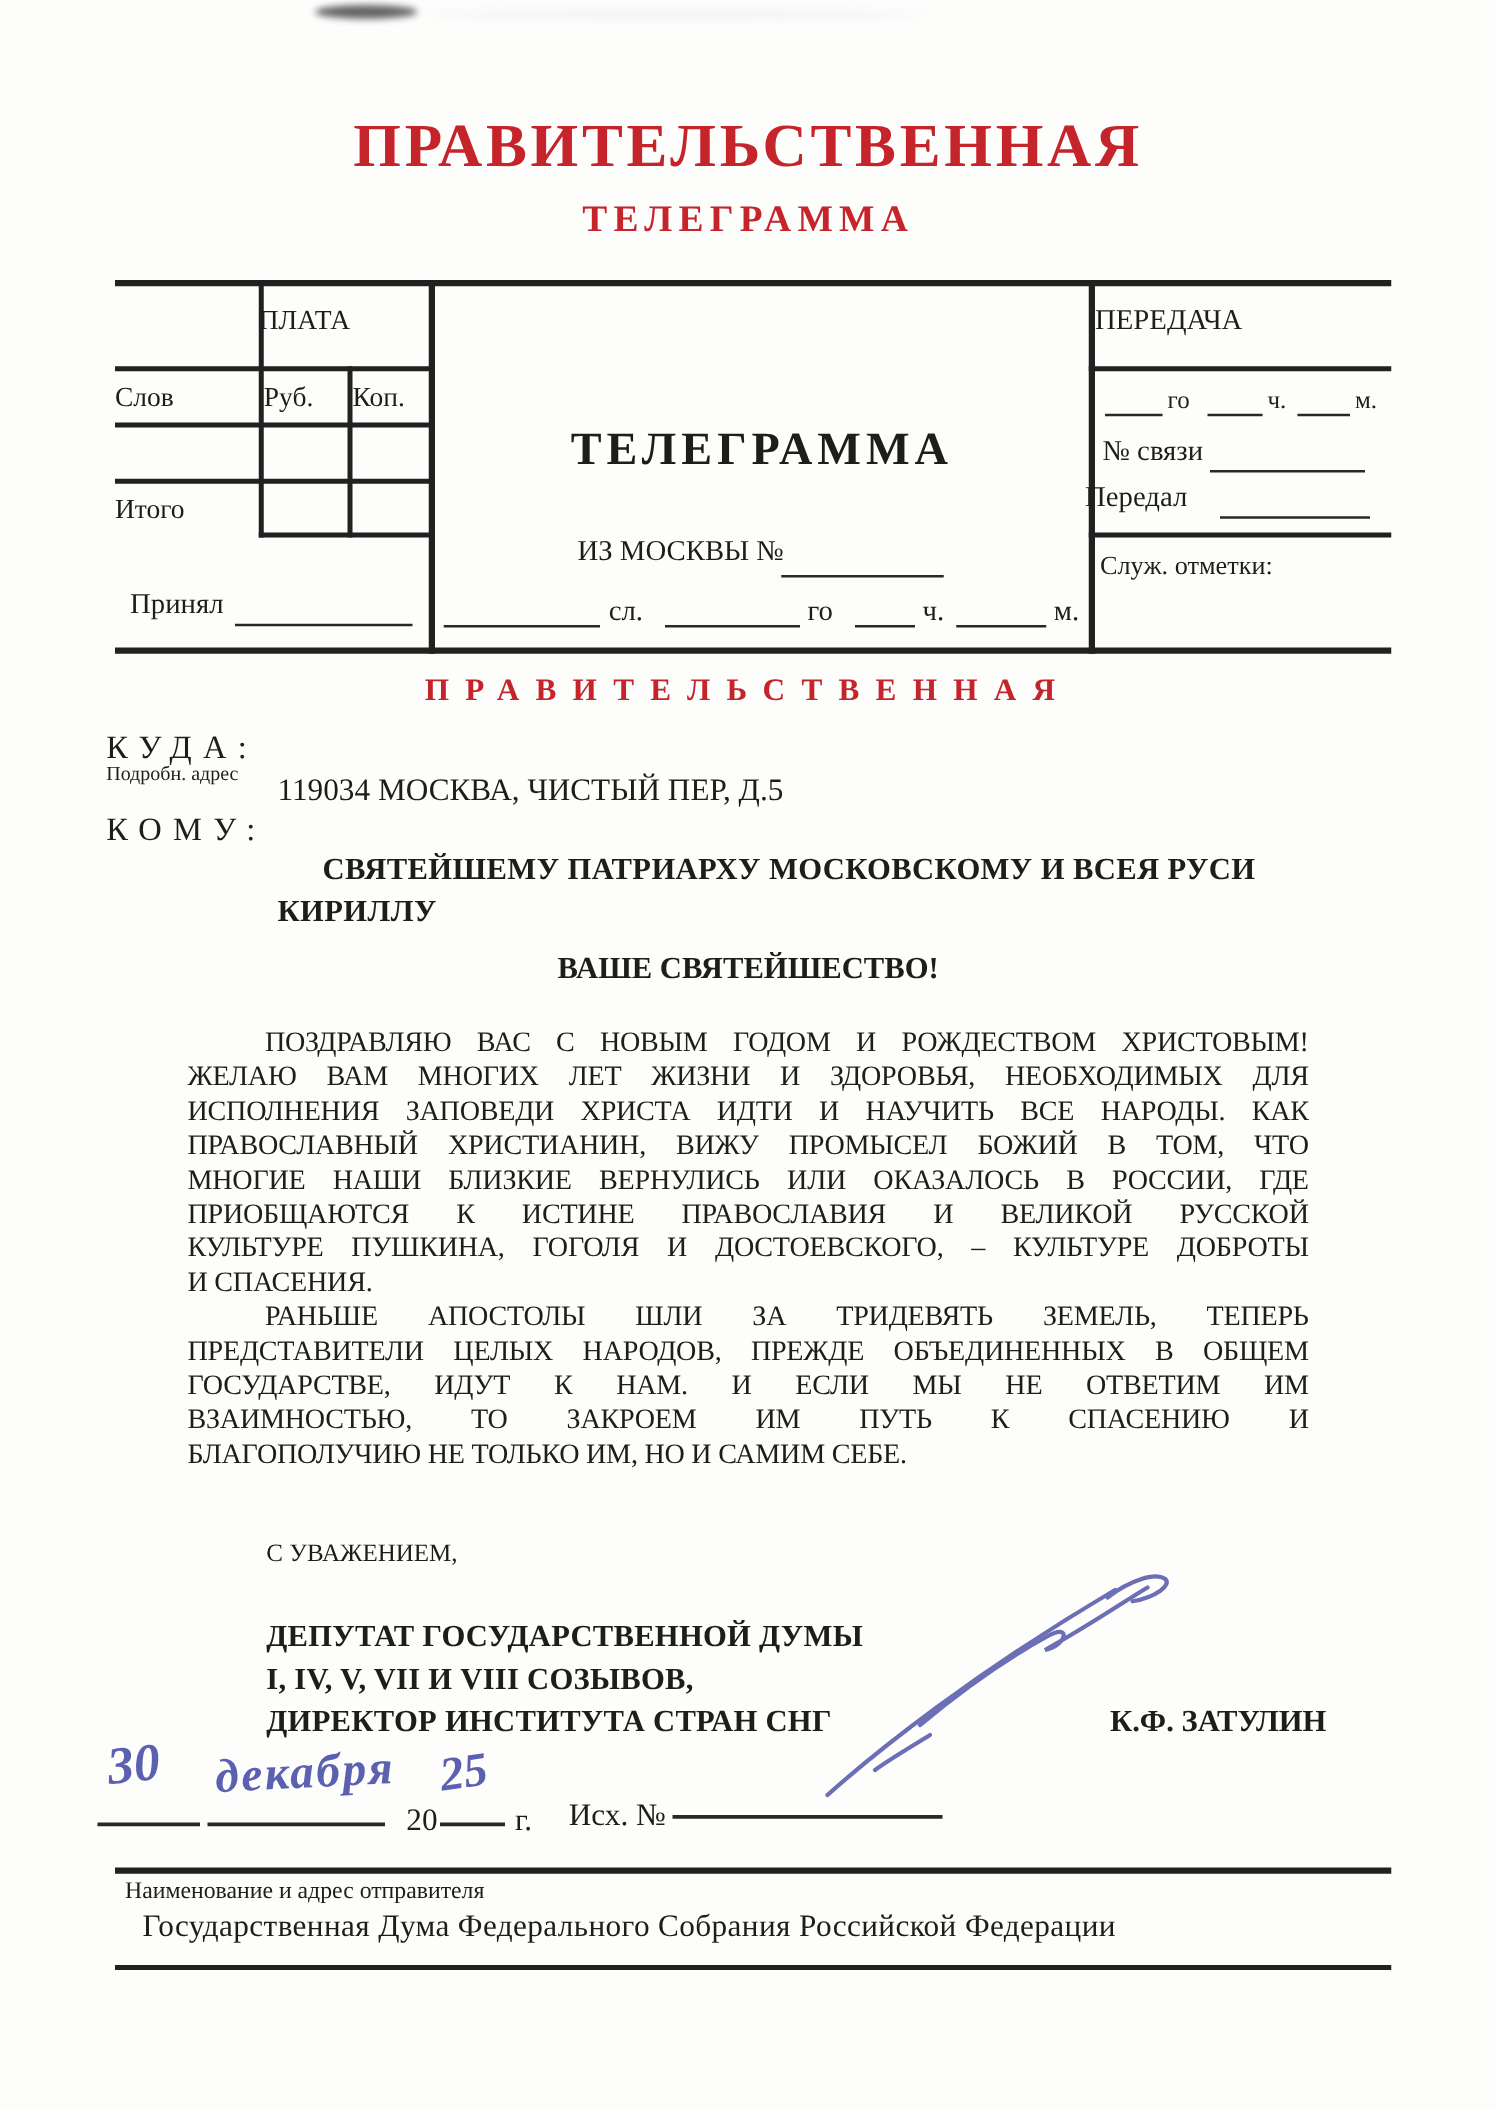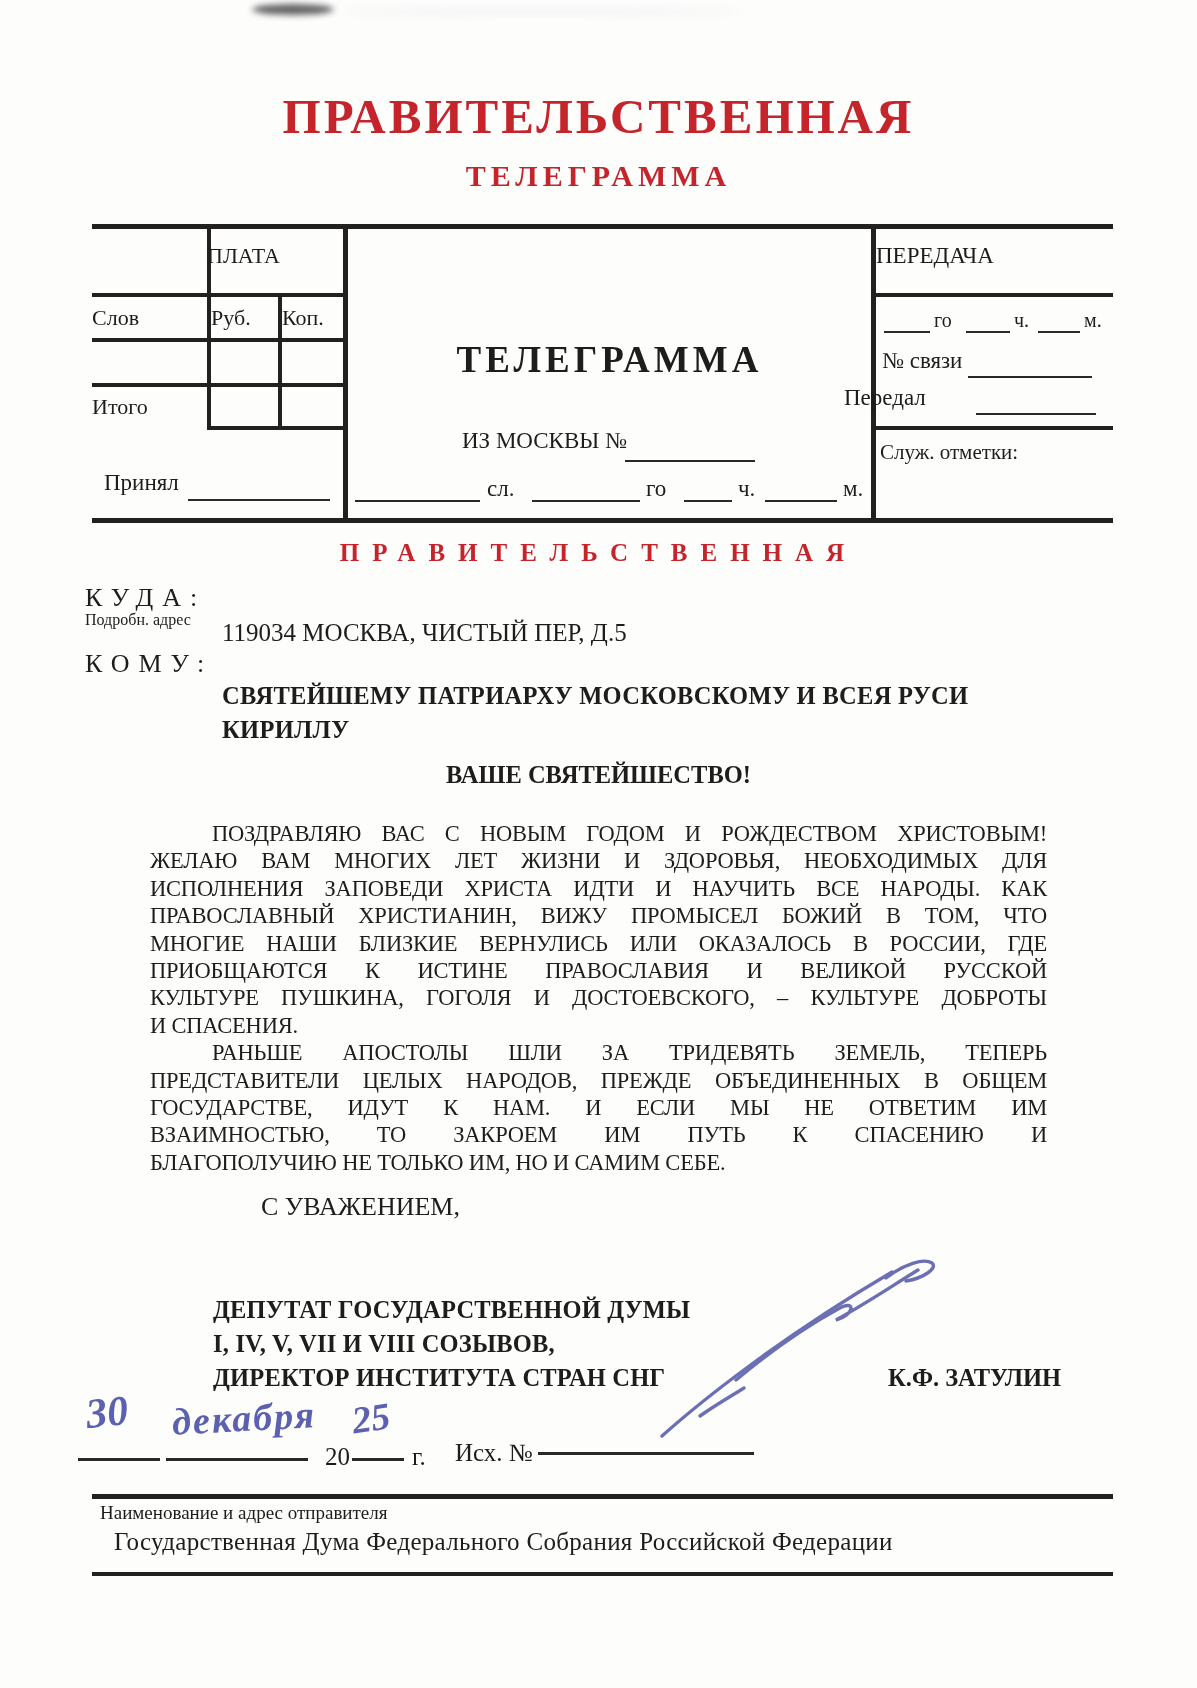--- a/index.html
+++ b/index.html
@@ -27,21 +27,21 @@
   .podrobn{left:85px;top:611px;font-size:16px;}
   .addr{left:222px;top:619px;font-size:25px;}
   .komu{left:85px;top:649px;font-size:26px;letter-spacing:9px;}
   .rcpt{left:222px;font-size:24.5px;font-weight:bold;letter-spacing:.3px;}
   .salut{left:150px;width:897px;top:761px;font-size:24.5px;font-weight:bold;text-align:center;}
   
   .body-block{left:150px;top:820px;width:897px;font-size:22.5px;line-height:27.4px;letter-spacing:-0.2px;}
   .bl{text-align:justify;text-align-last:justify;white-space:normal;}
   .bl.first{text-indent:62px;}
   .bl.last{text-align-last:left;}
-  .closing{left:213px;top:1192px;font-size:26px;margin-left:48px;}
+  .closing{left:213px;top:1232px;font-size:20px;}
   .sig-line{left:213px;font-size:24.5px;font-weight:bold;letter-spacing:.2px;}
   .sig-name{left:888px;top:1364px;font-size:24.5px;font-weight:bold;}
   
   .hand{position:absolute;color:#5b60b0;font-style:italic;font-weight:bold;font-family:"Liberation Serif",serif;}
   .printed{position:absolute;font-size:25px;margin-top:19px;}
   
   .f-label{left:100px;top:1502px;font-size:19px;}
   .f-org{left:114px;top:1528px;font-size:25px;letter-spacing:.3px;}
   .smudge{position:absolute;left:252px;top:4px;width:82px;height:11px;background:#3c3c40;border-radius:50%;filter:blur(3px);opacity:.8;}
   .smudge2{position:absolute;left:340px;top:8px;width:400px;height:7px;background:#9aa;border-radius:50%;filter:blur(4px);opacity:.12;}
@@ -99,32 +99,32 @@
     <div class="cell ctr" style="left:876px;width:237px;top:243px;font-size:23px;">ПЕРЕДАЧА</div>
     <div class="ul" style="left:884px;top:331px;width:46px;"></div>
     <div class="cell" style="left:934px;top:309px;font-size:20px;">го</div>
     <div class="ul" style="left:966px;top:331px;width:44px;"></div>
     <div class="cell" style="left:1014px;top:309px;font-size:20px;">ч.</div>
     <div class="ul" style="left:1038px;top:331px;width:42px;"></div>
     <div class="cell" style="left:1084px;top:309px;font-size:20px;">м.</div>
 
     <div class="cell" style="left:882px;top:348px;font-size:23px;">№ связи</div>
     <div class="ul" style="left:968px;top:376px;width:124px;"></div>
-    <div class="cell" style="left:844px;top:385px;font-size:23px;">Передал</div>
+    <div class="cell" style="left:868px;top:385px;font-size:23px;">Передал</div>
     <div class="ul" style="left:976px;top:413px;width:120px;"></div>
     <div class="cell" style="left:880px;top:440px;font-size:21px;">Служ. отметки:</div>
   </div>
 
   <div class="abs red govline">ПРАВИТЕЛЬСТВЕННАЯ</div>
 
   <div class="abs kuda">КУДА:</div>
   <div class="abs podrobn">Подробн. адрес</div>
   <div class="abs addr">119034 МОСКВА, ЧИСТЫЙ ПЕР, Д.5</div>
   <div class="abs komu">КОМУ:</div>
-  <div class="abs rcpt" style="top:682px;">СВЯТЕЙШЕМУ ПАТРИАРХУ МОСКОВСКОМУ И ВСЕЯ РУСИ</div>
+  <div class="abs rcpt" style="top:682px;margin-left:36px;">СВЯТЕЙШЕМУ ПАТРИАРХУ МОСКОВСКОМУ И ВСЕЯ РУСИ</div>
   <div class="abs rcpt" style="top:716px;">КИРИЛЛУ</div>
 
   <div class="abs salut">ВАШЕ СВЯТЕЙШЕСТВО!</div>
 
   <div class="abs body-block">
     <div class="bl first">ПОЗДРАВЛЯЮ ВАС С НОВЫМ ГОДОМ И РОЖДЕСТВОМ ХРИСТОВЫМ!</div>
     <div class="bl">ЖЕЛАЮ ВАМ МНОГИХ ЛЕТ ЖИЗНИ И ЗДОРОВЬЯ, НЕОБХОДИМЫХ ДЛЯ</div>
     <div class="bl">ИСПОЛНЕНИЯ ЗАПОВЕДИ ХРИСТА ИДТИ И НАУЧИТЬ ВСЕ НАРОДЫ. КАК</div>
     <div class="bl">ПРАВОСЛАВНЫЙ ХРИСТИАНИН, ВИЖУ ПРОМЫСЕЛ БОЖИЙ В ТОМ, ЧТО</div>
     <div class="bl">МНОГИЕ НАШИ БЛИЗКИЕ ВЕРНУЛИСЬ ИЛИ ОКАЗАЛОСЬ В РОССИИ, ГДЕ</div>

